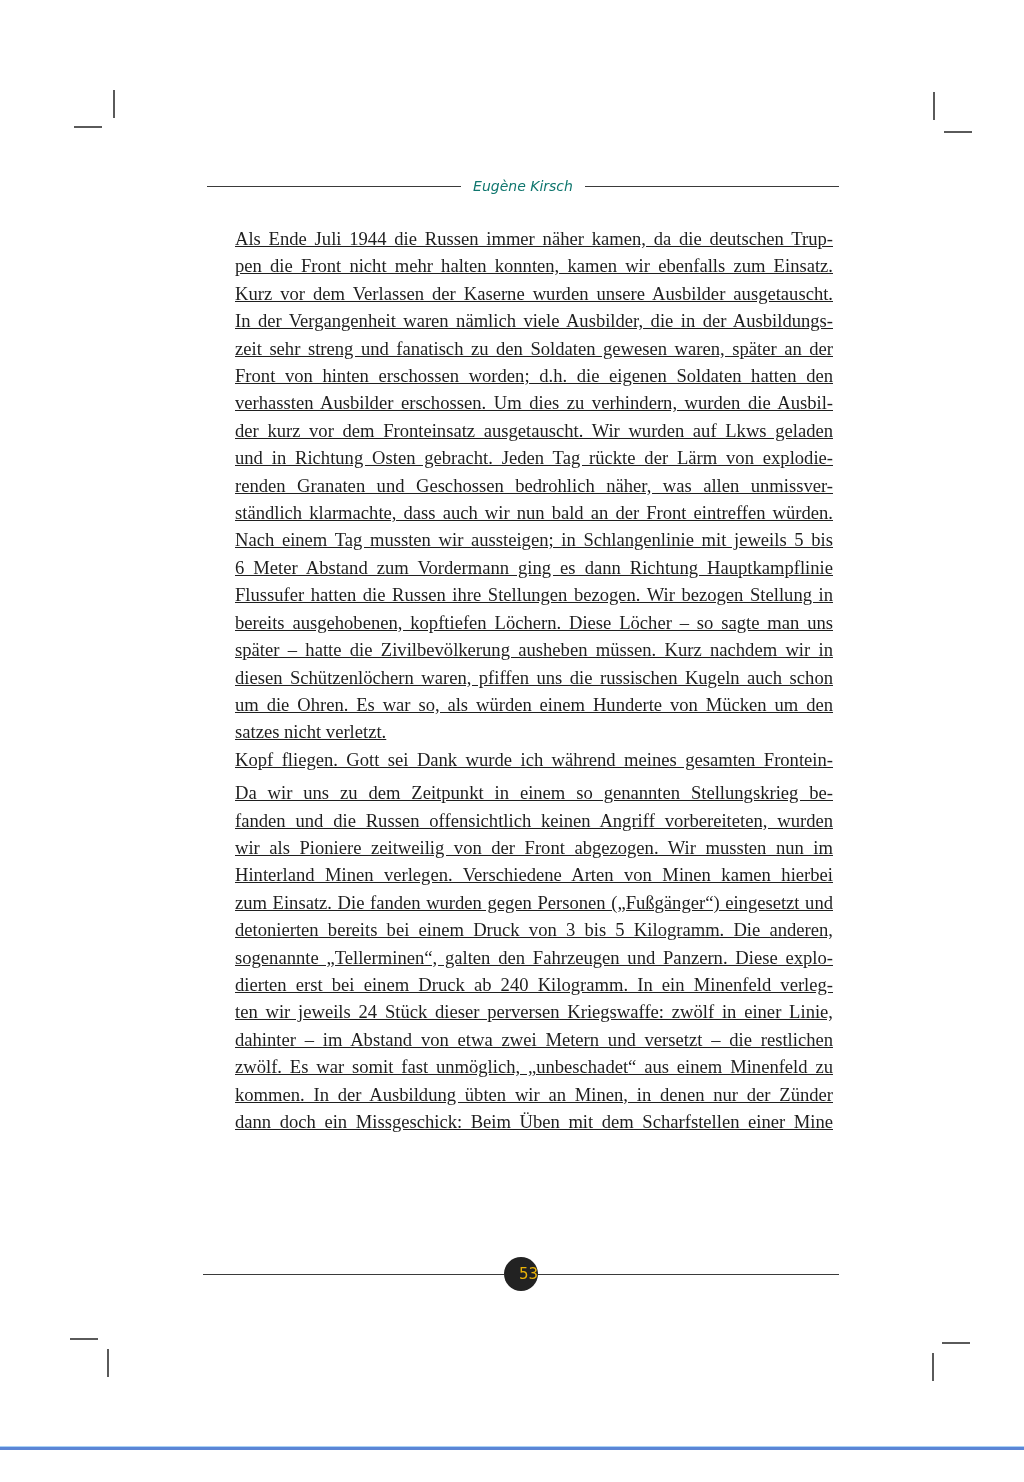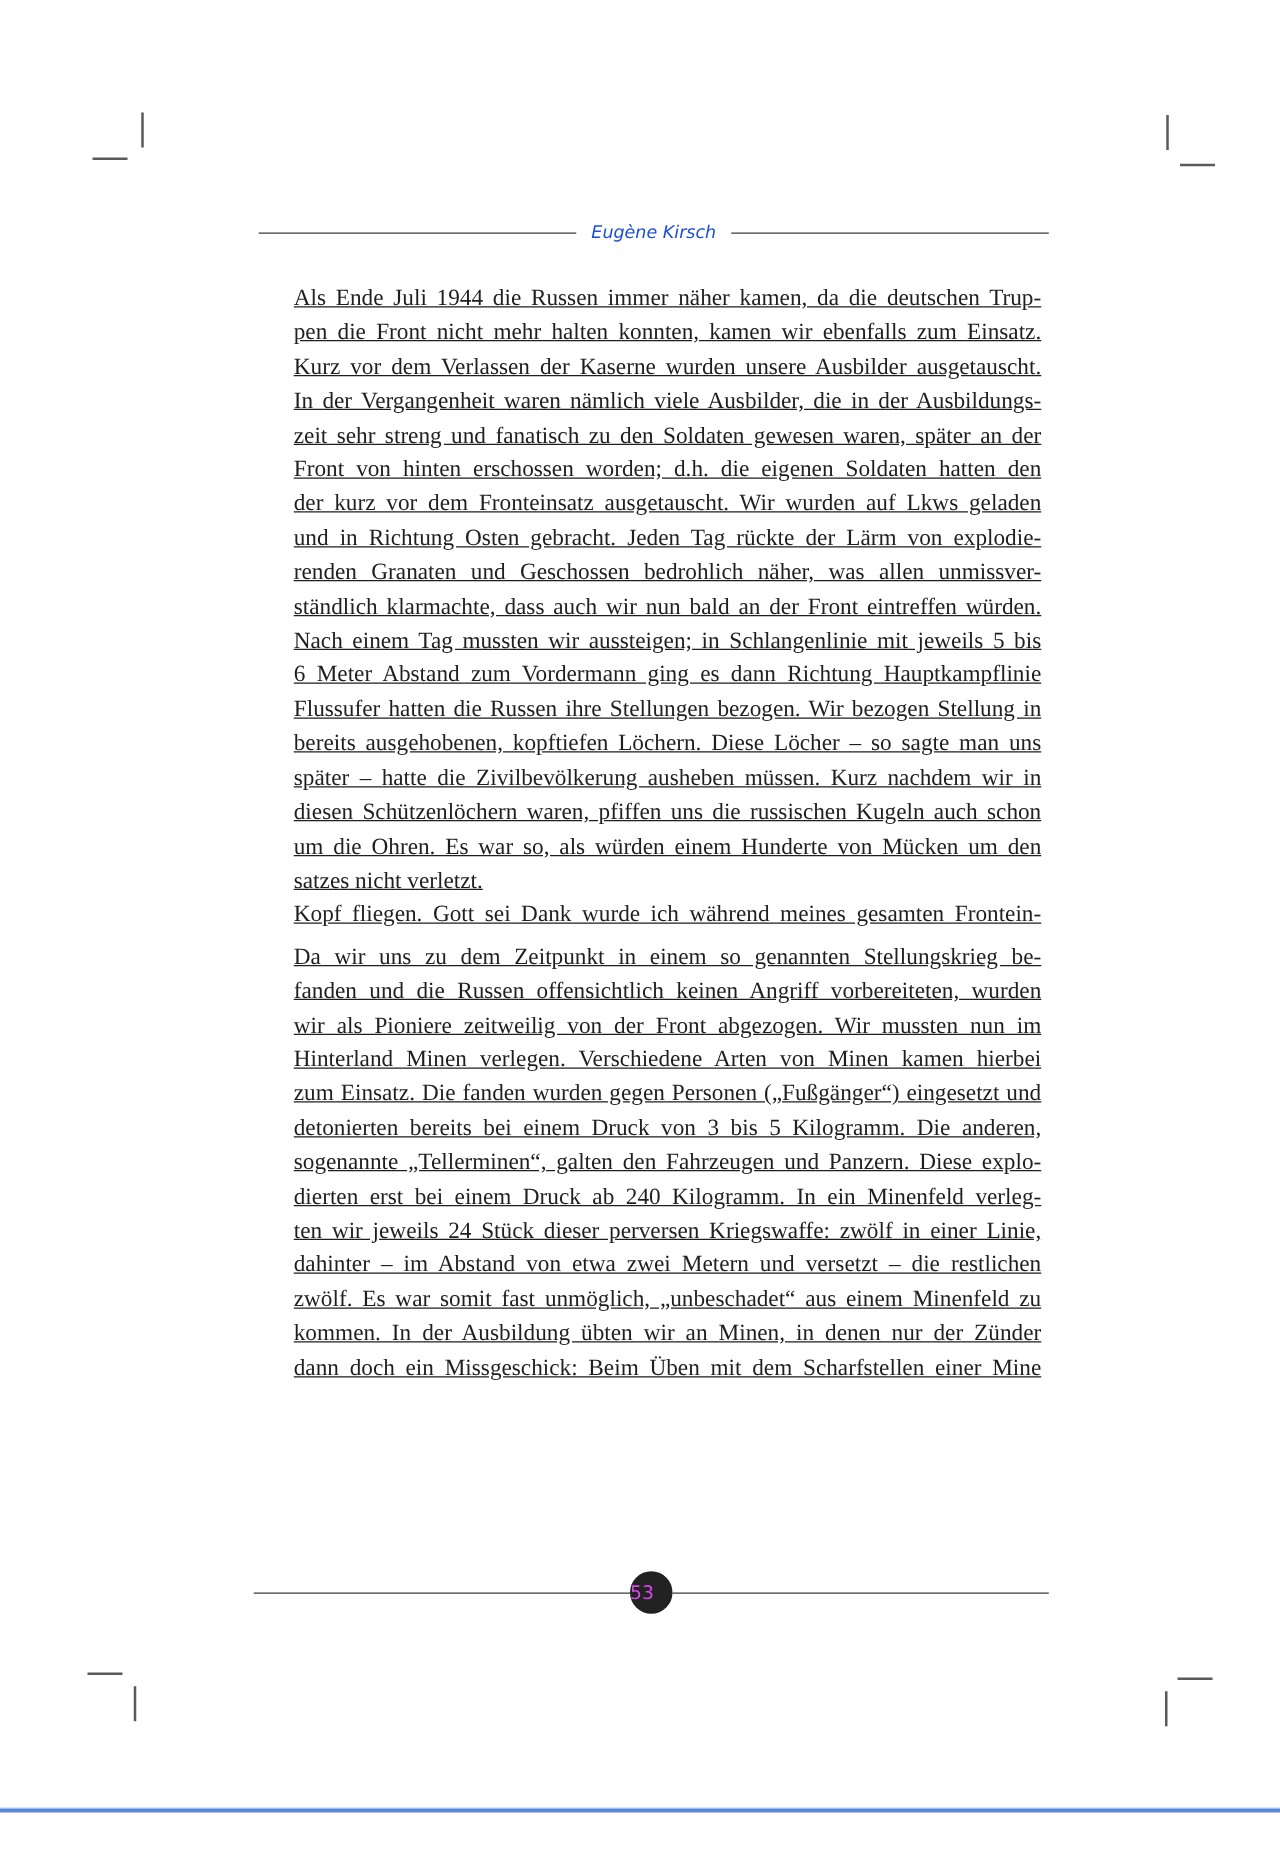--- a/index.html
+++ b/index.html
@@ -33,21 +33,21 @@
     }
     .running-head .rule {
       flex: 1;
       height: 1px;
       background: #3a3a3a;
     }
     .running-head .author {
       font-family: "DejaVu Sans", "Liberation Sans", sans-serif;
       font-style: italic;
       font-size: 14px;
-      color: #1d4ed8;
+      color: #0f766e;
       padding: 0 12px;
       white-space: nowrap;
     }
 
     .body-text {
       position: absolute;
       left: 211px;
       top: 225px;
       width: 622px;
       font-size: 18.6px;
@@ -85,24 +85,24 @@
     .folio .rule {
       flex: 1;
       height: 1px;
       background: #3a3a3a;
     }
     .folio .page-badge {
       width: 34px;
       height: 34px;
       border-radius: 50%;
       background: #222222;
-      color: #d946ef;
+      color: #eab308;
       display: flex;
       align-items: center;
-      justify-content: flex-start;
+      justify-content: flex-end;
       font-family: "DejaVu Sans", "Liberation Sans", sans-serif;
       font-size: 15px;
     }
 
     .scan-edge {
       position: absolute;
       left: 0;
       top: 1447px;
       width: 1024px;
       height: 3px;
@@ -129,20 +129,21 @@
 </div>
 
 <div class="body-text">
   <p>
     <span class="line">Als Ende Juli 1944 die Russen immer näher kamen, da die deutschen Trup-</span>
     <span class="line">pen die Front nicht mehr halten konnten, kamen wir ebenfalls zum Einsatz.</span>
     <span class="line">Kurz vor dem Verlassen der Kaserne wurden unsere Ausbilder ausgetauscht.</span>
     <span class="line">In der Vergangenheit waren nämlich viele Ausbilder, die in der Ausbildungs-</span>
     <span class="line">zeit sehr streng und fanatisch zu den Soldaten gewesen waren, später an der</span>
     <span class="line">Front von hinten erschossen worden; d.h. die eigenen Soldaten hatten den</span>
+    <span class="line">verhassten Ausbilder erschossen. Um dies zu verhindern, wurden die Ausbil-</span>
     <span class="line">der kurz vor dem Fronteinsatz ausgetauscht. Wir wurden auf Lkws geladen</span>
     <span class="line">und in Richtung Osten gebracht. Jeden Tag rückte der Lärm von explodie-</span>
     <span class="line">renden Granaten und Geschossen bedrohlich näher, was allen unmissver-</span>
     <span class="line">ständlich klarmachte, dass auch wir nun bald an der Front eintreffen würden.</span>
     <span class="line">Nach einem Tag mussten wir aussteigen; in Schlangenlinie mit jeweils 5 bis</span>
     <span class="line">6 Meter Abstand zum Vordermann ging es dann Richtung Hauptkampflinie</span>
     <span class="line">Flussufer hatten die Russen ihre Stellungen bezogen. Wir bezogen Stellung in</span>
     <span class="line">bereits ausgehobenen, kopftiefen Löchern. Diese Löcher – so sagte man uns</span>
     <span class="line">später – hatte die Zivilbevölkerung ausheben müssen. Kurz nachdem wir in</span>
     <span class="line">diesen Schützenlöchern waren, pfiffen uns die russischen Kugeln auch schon</span>

